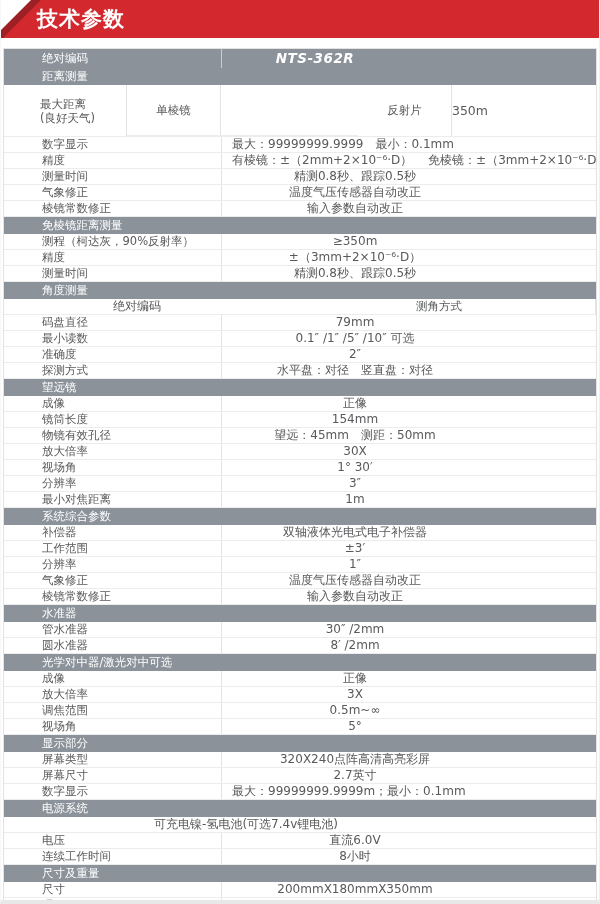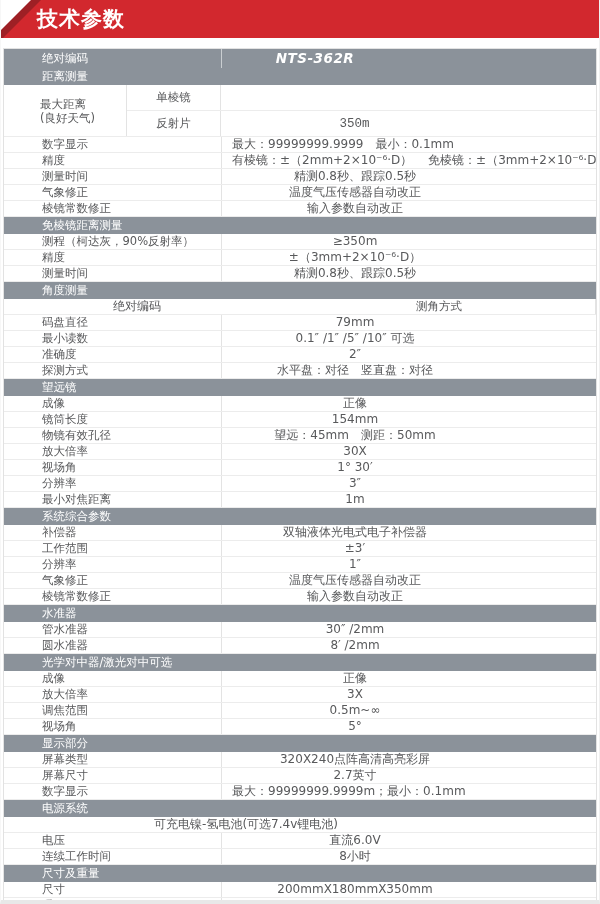--- a/index.html
+++ b/index.html
@@ -40,21 +40,21 @@
     height:17px;box-sizing:border-box;background:var(--section_gray,#8b929a);
     color:#fff;font-size:11.5px;line-height:17px;padding-left:38px;white-space:nowrap;
   }
   
   .tgroup{display:flex;height:52px;box-sizing:border-box;border-bottom:1px solid #ececec;background:#fff;}
   .glabel{
     width:123px;box-sizing:border-box;border-right:1px solid #e3e3e3;
     display:flex;flex-direction:column;justify-content:center;padding-left:36px;
     font-size:11.5px;line-height:14px;color:#58595b;white-space:nowrap;
   }
-  .gright{flex:1;display:flex;flex-direction:column;font-family:Liberation Mono, monospace;}
+  .gright{flex:1;display:flex;}
   .subrow{display:flex;flex:1;box-sizing:border-box;}
   .subrow.first{border-bottom:1px solid #ececec;}
   .subcell{box-sizing:border-box;display:flex;align-items:center;font-size:11.5px;color:#58595b;white-space:nowrap;}
   .subcell.sublabel{width:94px;justify-content:center;border-right:1px solid #e3e3e3;}
   .subcell.subvalue{flex:1;justify-content:center;padding-right:108px;font-size:12.5px;}
 </style>
 </head>
 <body>
 
 <div class="page">

